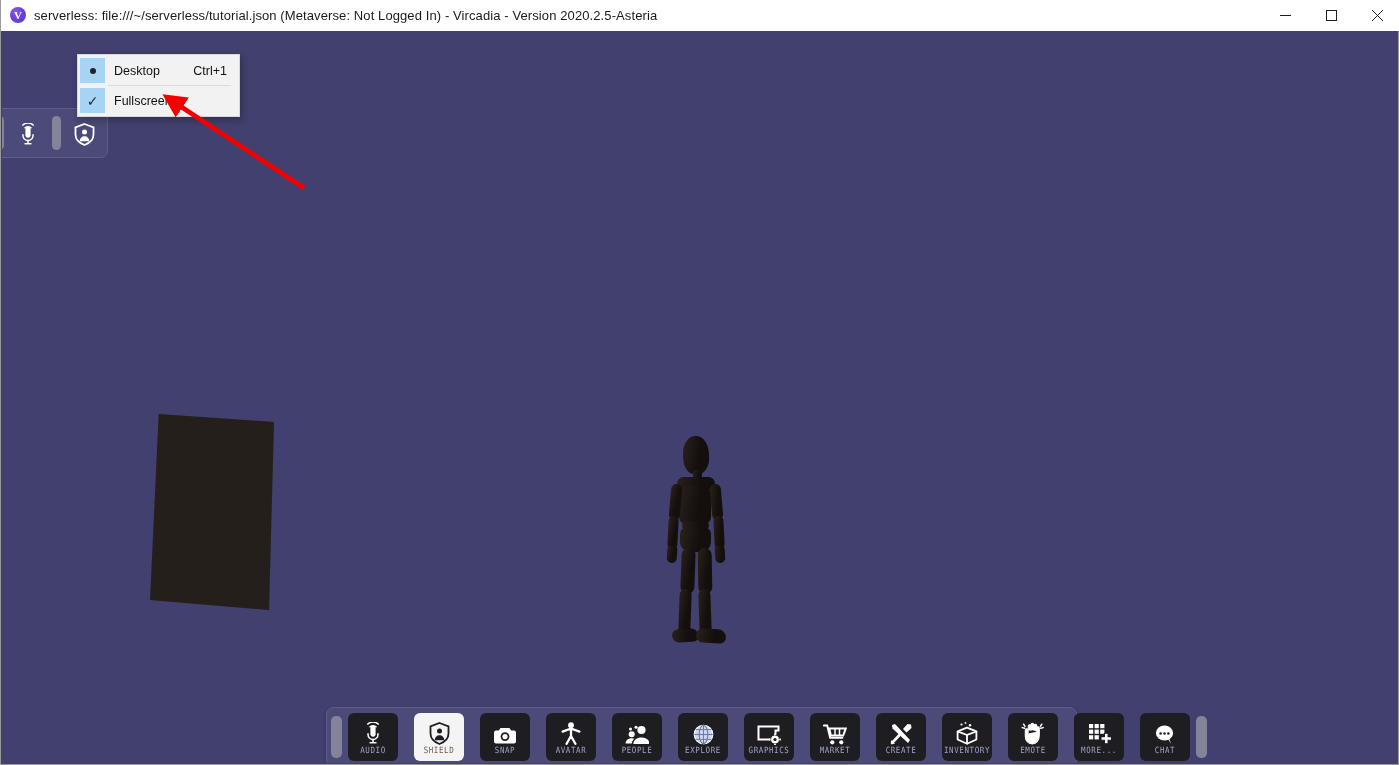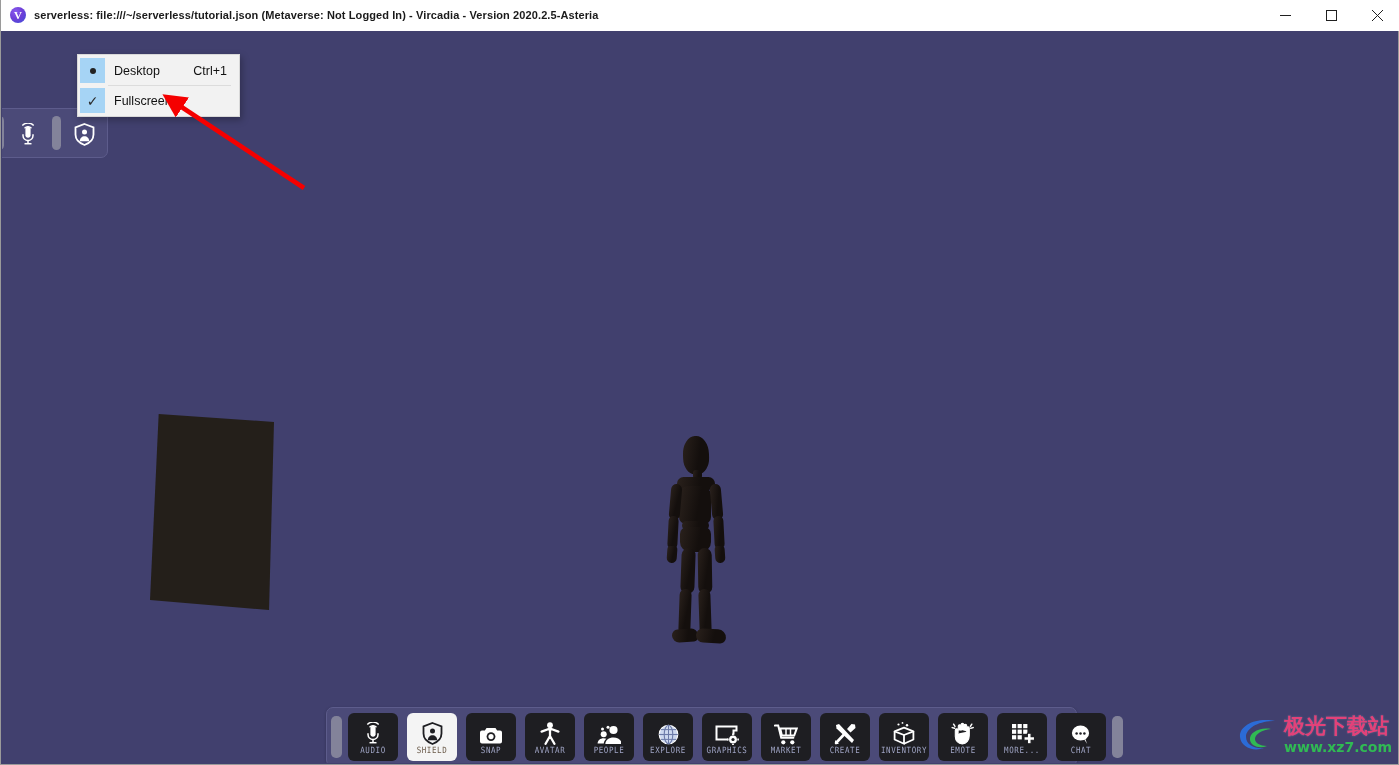--- a/index.html
+++ b/index.html
@@ -27,23 +27,22 @@
   }
   #app-logo {
     width:16px; height:16px; margin-left:9px; margin-right:8px;
     border-radius:50%;
     background:radial-gradient(circle at 35% 30%, #8a5cf0 0%, #6f3fd8 45%, #3b4fd8 100%);
     display:flex; align-items:center; justify-content:center;
     color:#fff; font-size:11px; font-weight:bold; line-height:1;
     font-family:"Liberation Serif", serif;
   }
   #title-text {
-    font-size:11px; color:#1a1a1a; white-space:nowrap;
+    font-size:13px; color:#1a1a1a; white-space:nowrap;
     letter-spacing:0.1px;
-    font-weight:bold;
   }
   .win-btns { margin-left:auto; display:flex; height:31px; }
   .win-btn {
     width:46px; height:31px; display:flex;
     align-items:center; justify-content:center;
     color:#202020;
   }
   .win-btn svg { display:block; }
 
   
@@ -118,21 +117,21 @@
     border:1px solid #5d5c8c;
     border-radius:7px;
     display:flex; align-items:center;
     padding:0 4px;
     box-shadow:0 1px 3px rgba(0,0,0,0.25);
   }
   .drag-handle {
     width:11px; height:42px; border-radius:5px;
     background:#83839a; flex:0 0 auto;
   }
-  #hud-buttons { display:flex; gap:9px; margin:0 6px; }
+  #hud-buttons { display:flex; gap:16px; margin:0 6px; }
   .hud-btn {
     width:50px; height:48px; border-radius:6px;
     background:#1e1e22;
     display:flex; flex-direction:column;
     align-items:center; justify-content:center;
     gap:1px;
   }
   .hud-btn.active { background:#f4f4f4; }
   .hud-icon {
     height:25px; display:flex; align-items:flex-end; justify-content:center;
@@ -250,30 +249,20 @@
 
       <div class="lmb sh" style="left:15px; top:193px; width:26px; height:13px; border-radius:8px 9px 6px 10px; transform:rotate(-4deg);"></div>
 
       <div class="lmb sh" style="left:41px; top:112px; width:14px; height:46px; border-radius:7px; transform:rotate(-1deg);"></div>
 
       <div class="lmb sh" style="left:42px; top:153px; width:12px; height:46px; border-radius:6px; transform:rotate(-2deg);"></div>
 
       <div class="lmb sh" style="left:39px; top:193px; width:30px; height:14px; border-radius:8px 10px 7px 9px; transform:rotate(3deg);"></div>
     </div>
 
-    <div id="watermark">
-      <svg id="watermark-swirl" viewBox="0 0 42 40">
-        <path d="M38 6 C20 2 2 10 3 22 C4 32 16 37 27 33 C18 34 9 30 9 22 C9 13 22 6 38 6 Z" fill="#2a6fe0"></path>
-        <path d="M34 14 C22 12 12 18 13 25 C14 31 22 34 30 31 C23 31 18 28 18 24 C18 19 25 15 34 14 Z" fill="#2fc452"></path>
-      </svg>
-      <div class="wm-text">
-        <div id="wm-cn">极光下载站</div>
-        <div id="wm-url">www.xz7.com</div>
-      </div>
-    </div>
 
     <div id="hud-toolbar">
       <div class="drag-handle"></div>
       <div id="hud-buttons">
 
         <div class="hud-btn">
           <div class="hud-icon">
             <svg width="20" height="23" viewBox="0 0 20 23">
               <path d="M10 3.5c-1.5 0-2.6 1.1-2.6 2.5v6.2c0 1.4 1.1 2.5 2.6 2.5s2.6-1.1 2.6-2.5V6c0-1.4-1.1-2.5-2.6-2.5z" fill="currentColor"></path>
               <path d="M5 11.3v1.2c0 2.7 2.2 4.9 5 4.9s5-2.2 5-4.9v-1.2" fill="none" stroke="currentColor" stroke-width="1.5"></path>

